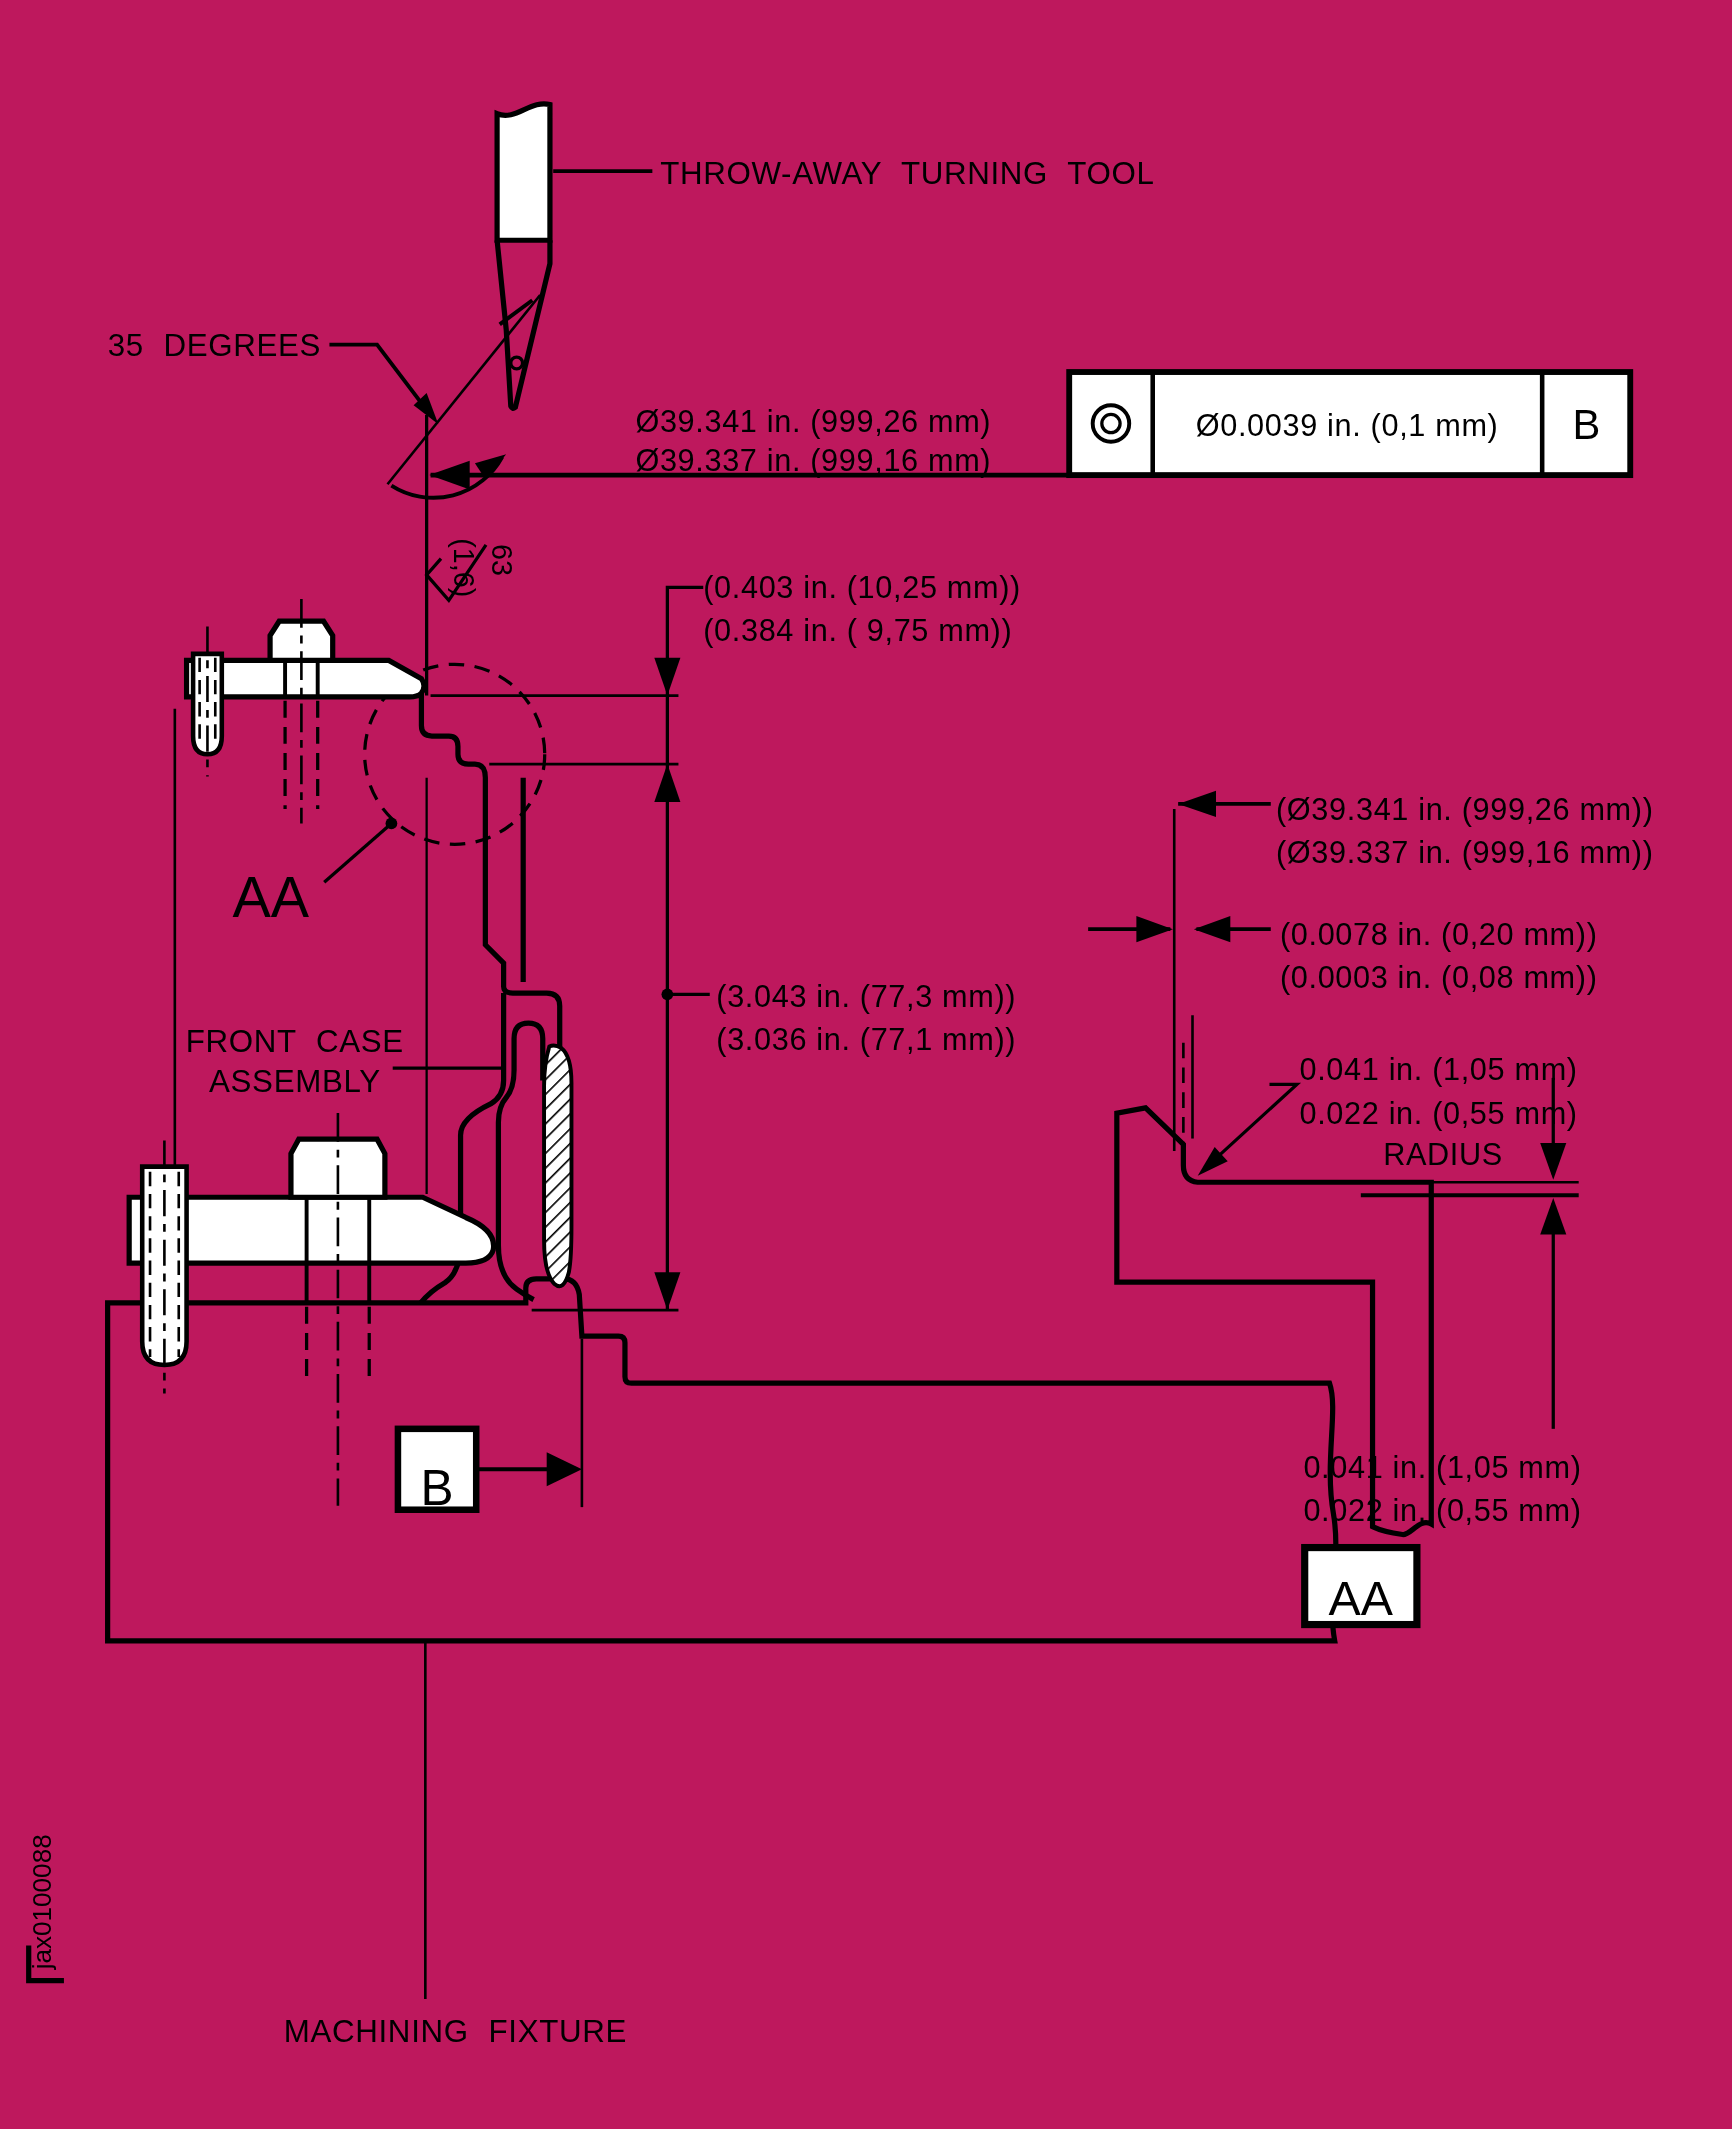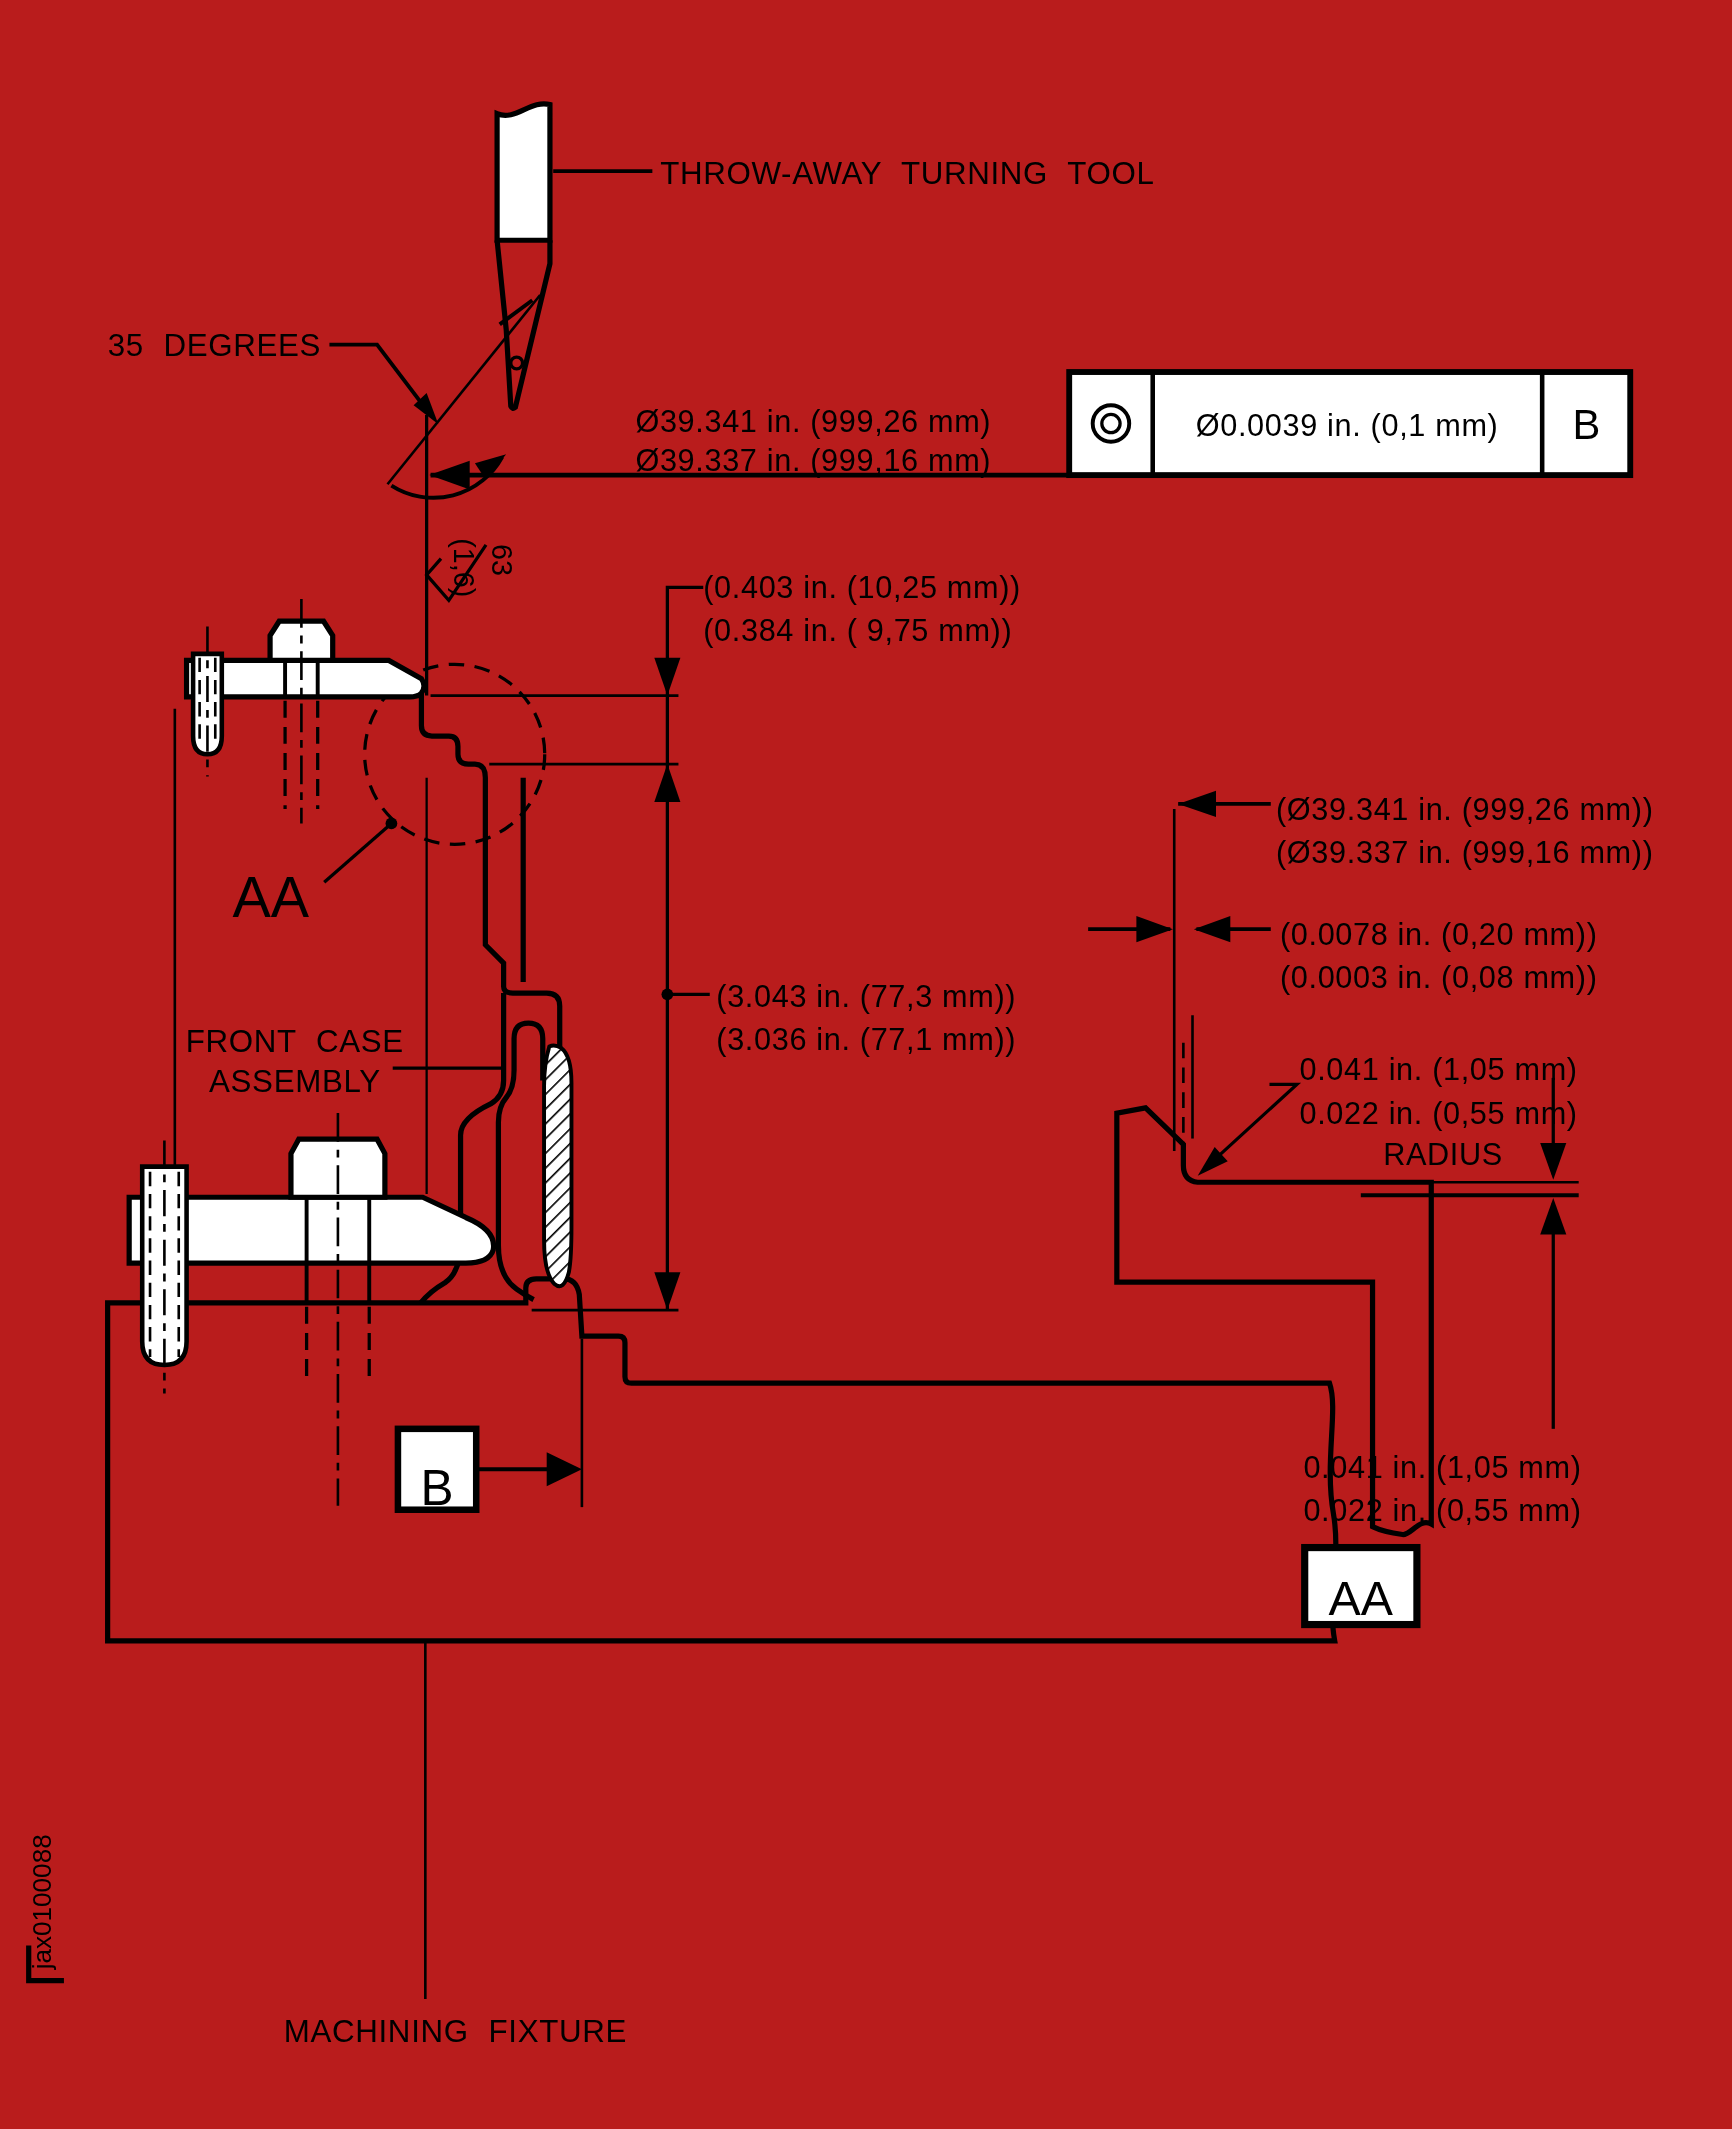--- a/index.html
+++ b/index.html
@@ -1,16 +1,16 @@
 <!DOCTYPE html>
 <html style="font-size:10.4px"><head>
 <meta charset="utf-8">
 <style>
   html,body{margin:0;padding:0;background:#fff;}
-  .page{position:relative;width:1732px;height:2129px;background:#b91c1c;overflow:hidden;}
+  .page{position:relative;width:1732px;height:2129px;background:#be185d;overflow:hidden;}
   svg{display:block;}
   text{font-family:"Liberation Sans","DejaVu Sans",sans-serif;fill:#000;}
   .lbl{font-size:48px;word-spacing:16px;letter-spacing:1px;}
   .dim{font-size:47px;letter-spacing:1px;}
   .big{font-size:88px;}
   .boxletter{font-size:64px;}
   .doc{font-size:40px;}
   .sf{font-size:44px;}
 </style>
 </head>

